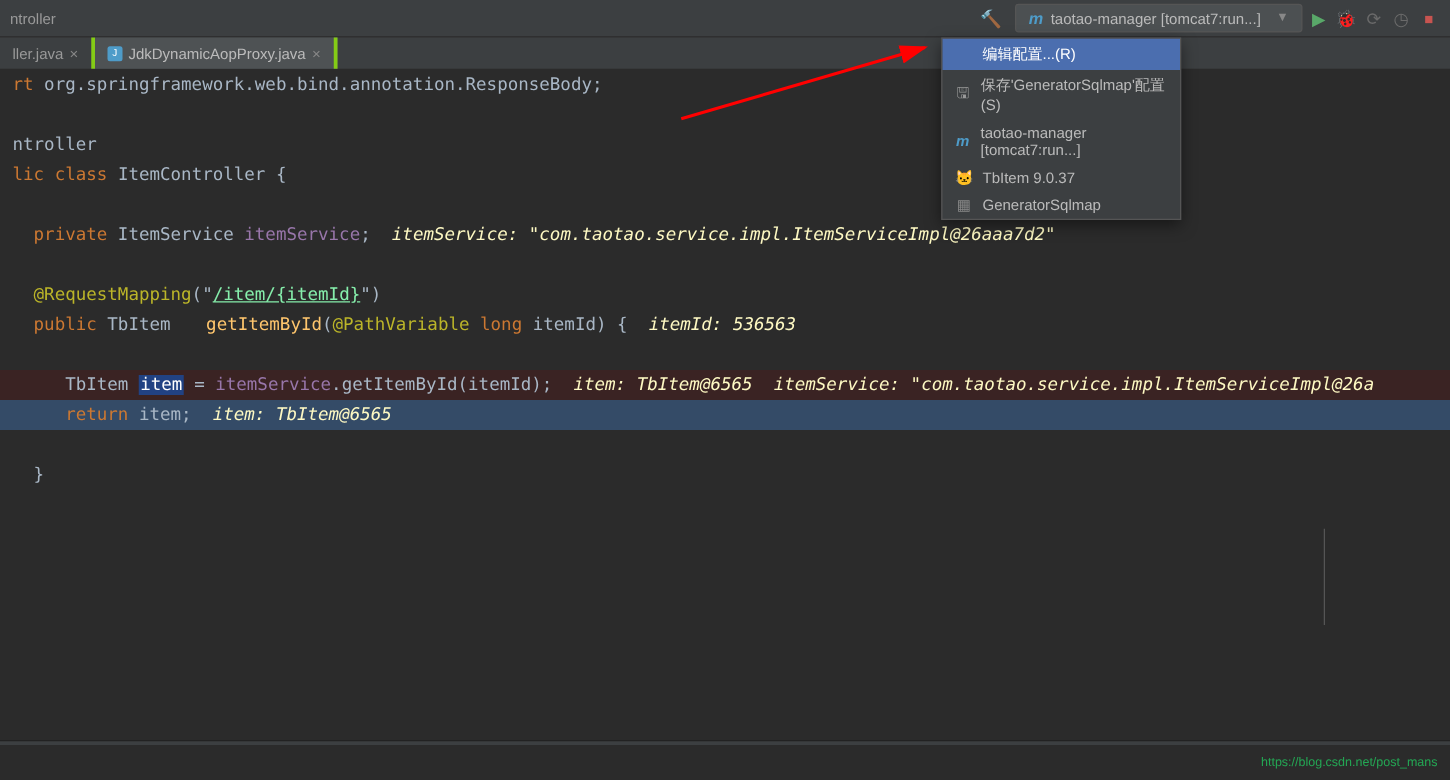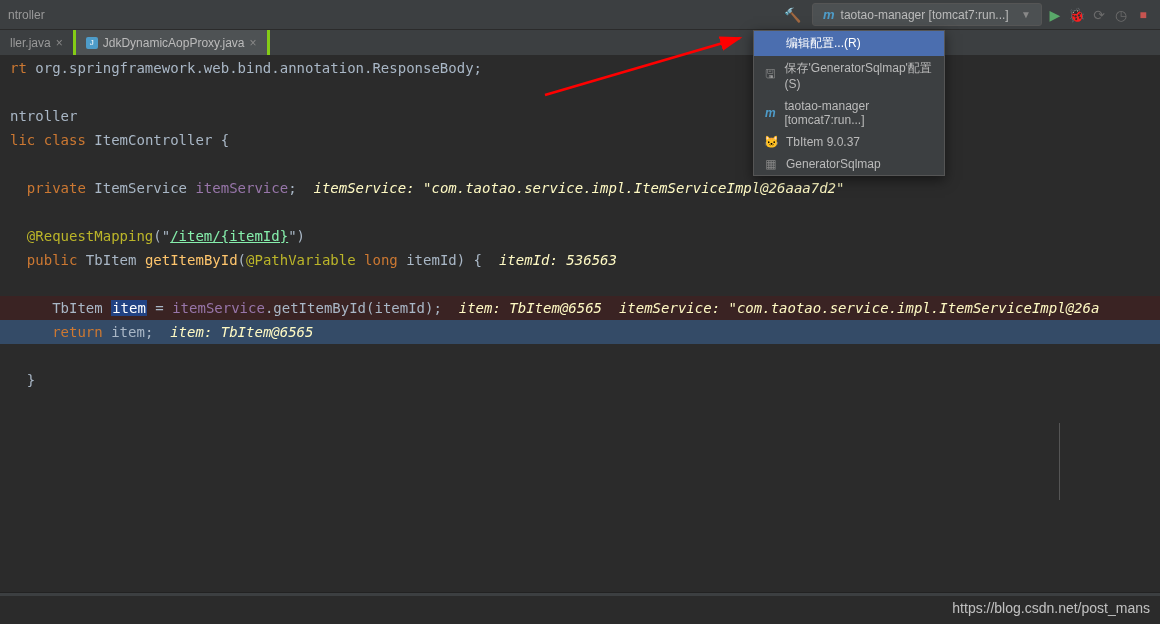--- a/index.html
+++ b/index.html
@@ -83,21 +83,21 @@
       line-height: 24px;
       padding: 0;
       position: relative;
       height: 444px;
       overflow: hidden;
     }
     .line { padding-left: 10px; white-space: pre; }
     .highlight-line { background: #344b67; }
     .selected-var { background: #214283; color: #fff; padding: 0 1px; }
     .c-kw { color: #cc7832; }
-    .c-name { color: #ffc66d; }
+    .c-name { color: #ffc66d; margin-left: 20px; }
     .c-ann { color: #bbb529; }
     .c-str { color: #86efac; }
     .c-field { color: #9876aa; }
     .c-comment { color: #fef9c3; font-style: italic; }
     .underline { text-decoration: underline; }
     
     .dropdown-menu {
       position: absolute;
       top: 30px;
       left: 753px;
@@ -130,22 +130,22 @@
       width: 220px;
       height: 70px;
       pointer-events: none;
       z-index: 90;
     }
     
     .watermark {
       position: absolute;
       right: 10px;
       bottom: 8px;
-      color: #e5e5e5;
-      font-size: 14px;
+      color: #22c55e;
+      font-size: 10px;
       opacity: 0.8;
     }
     .footer-bar {
       position: absolute;
       bottom: 28px;
       left: 0; right: 0;
       height: 4px;
       background: #3c3f41;
       border-top: 1px solid #222;
     }

